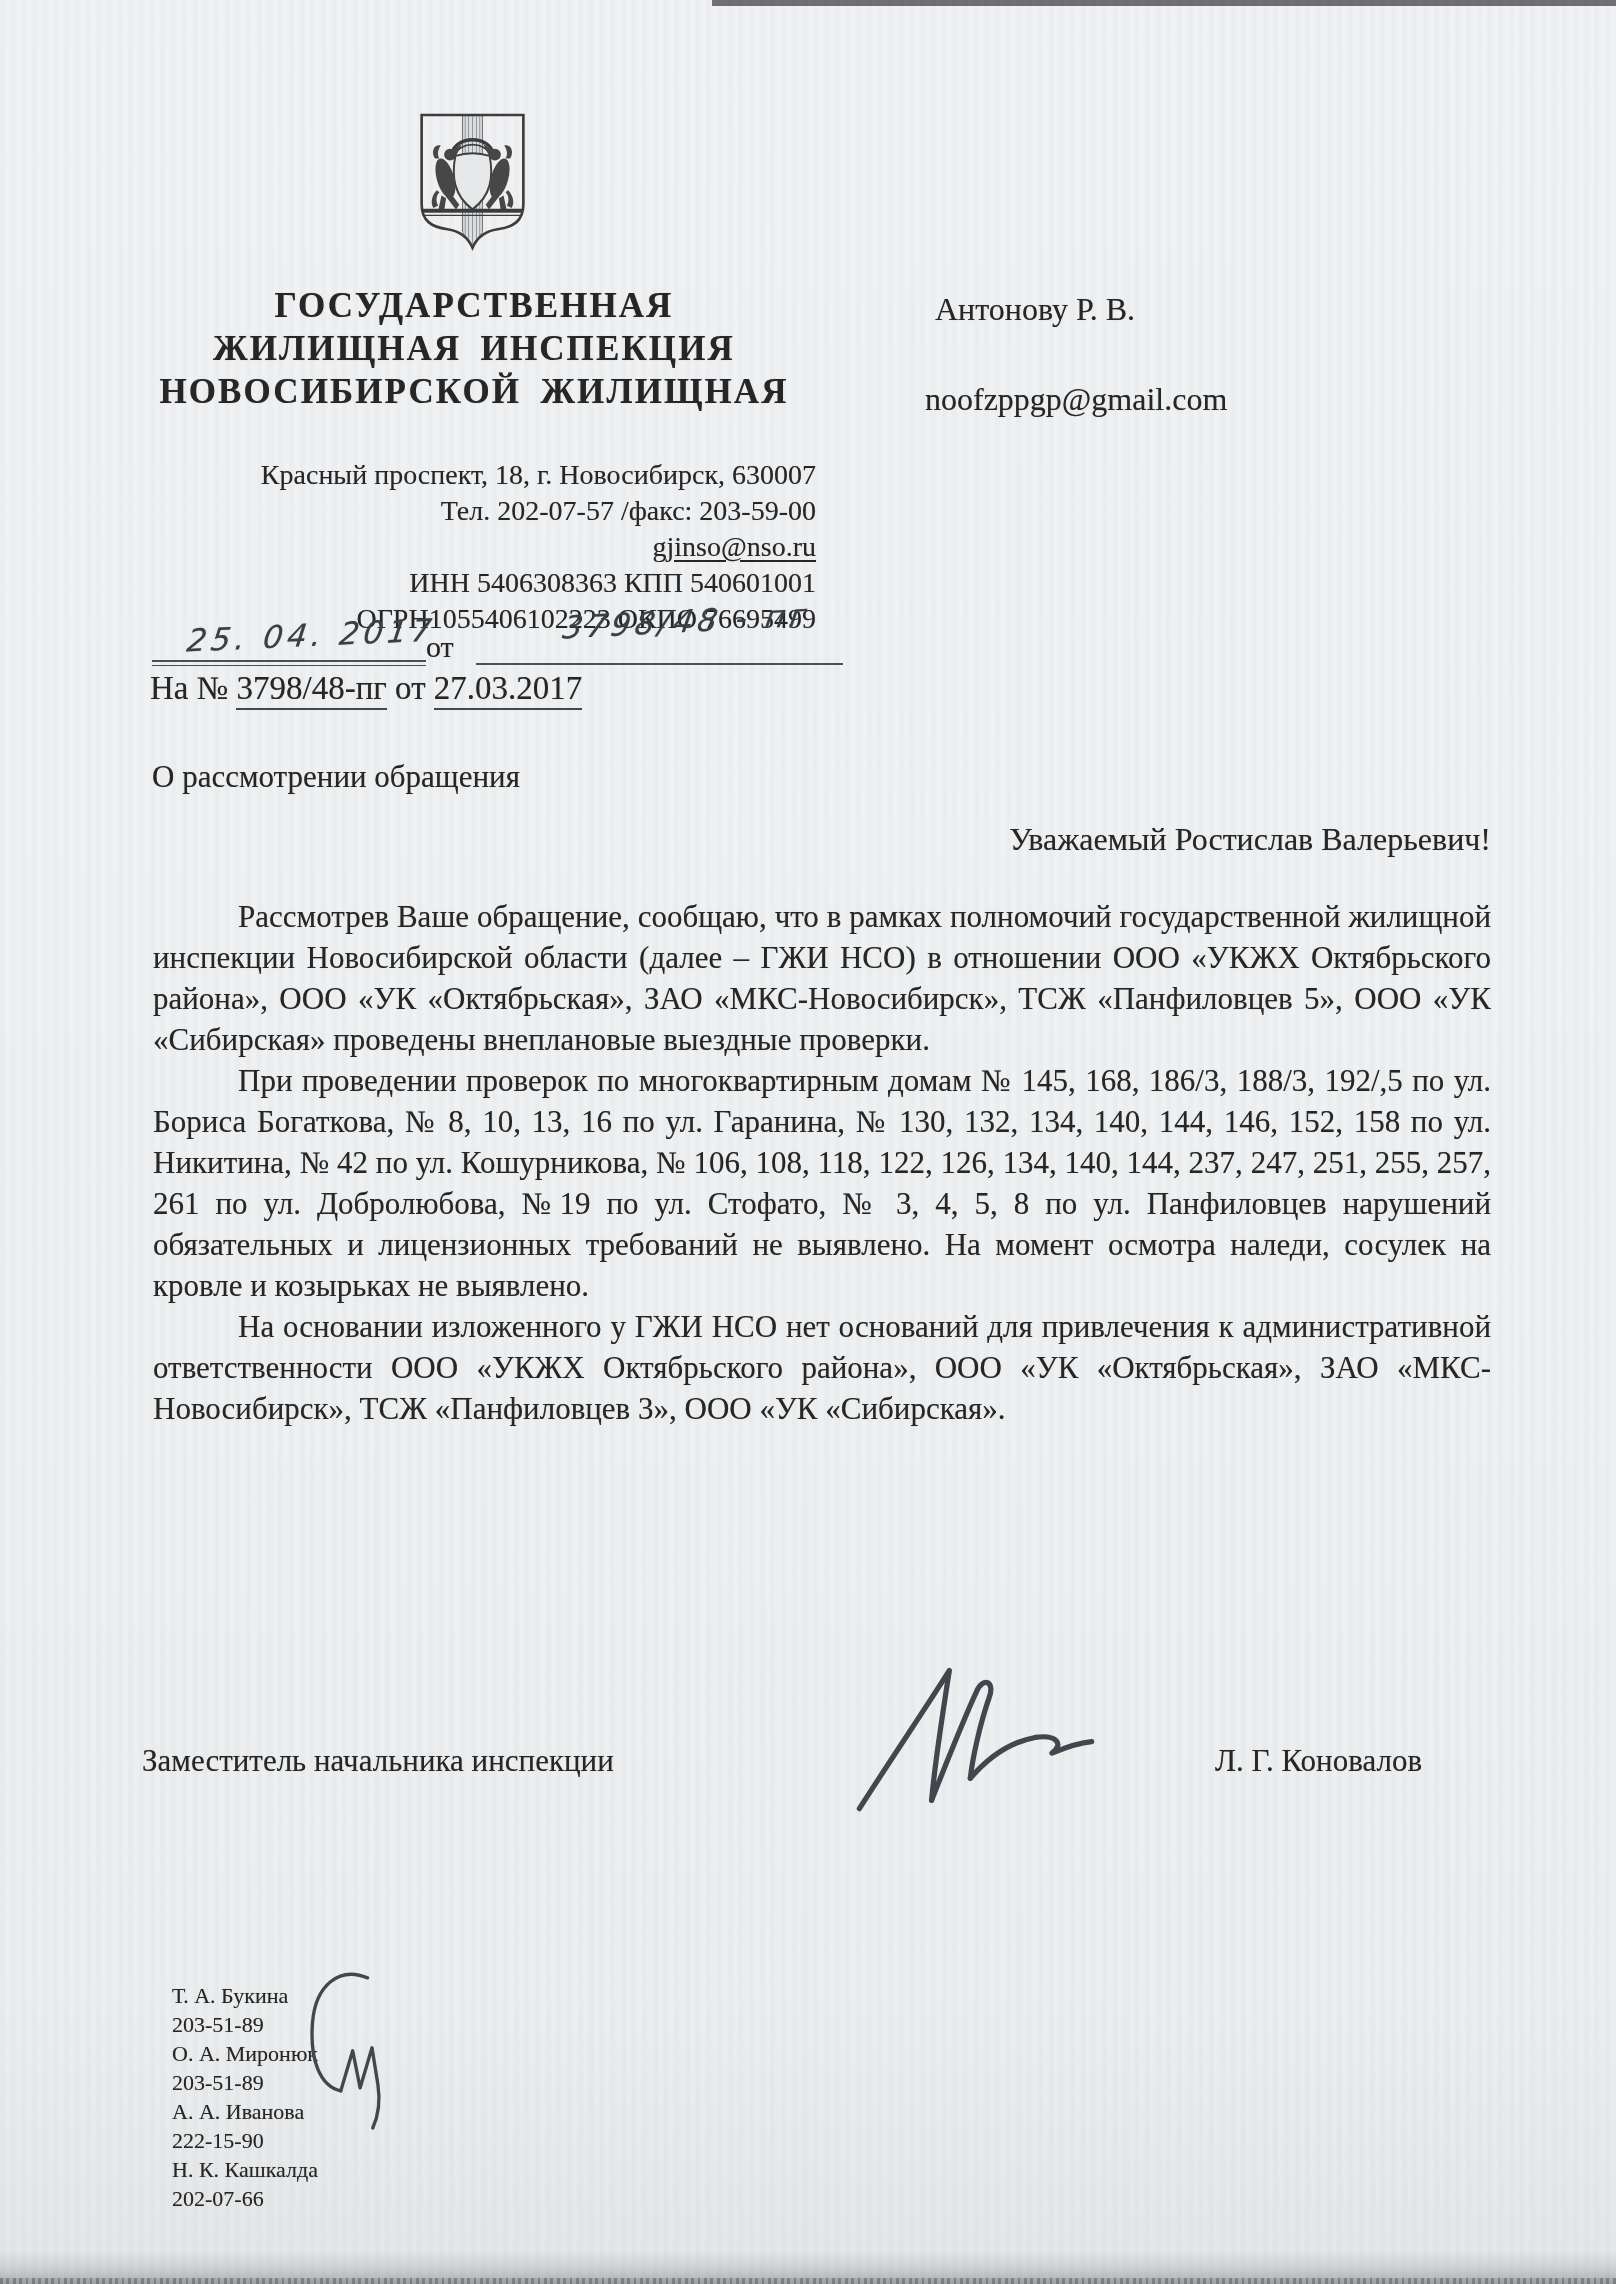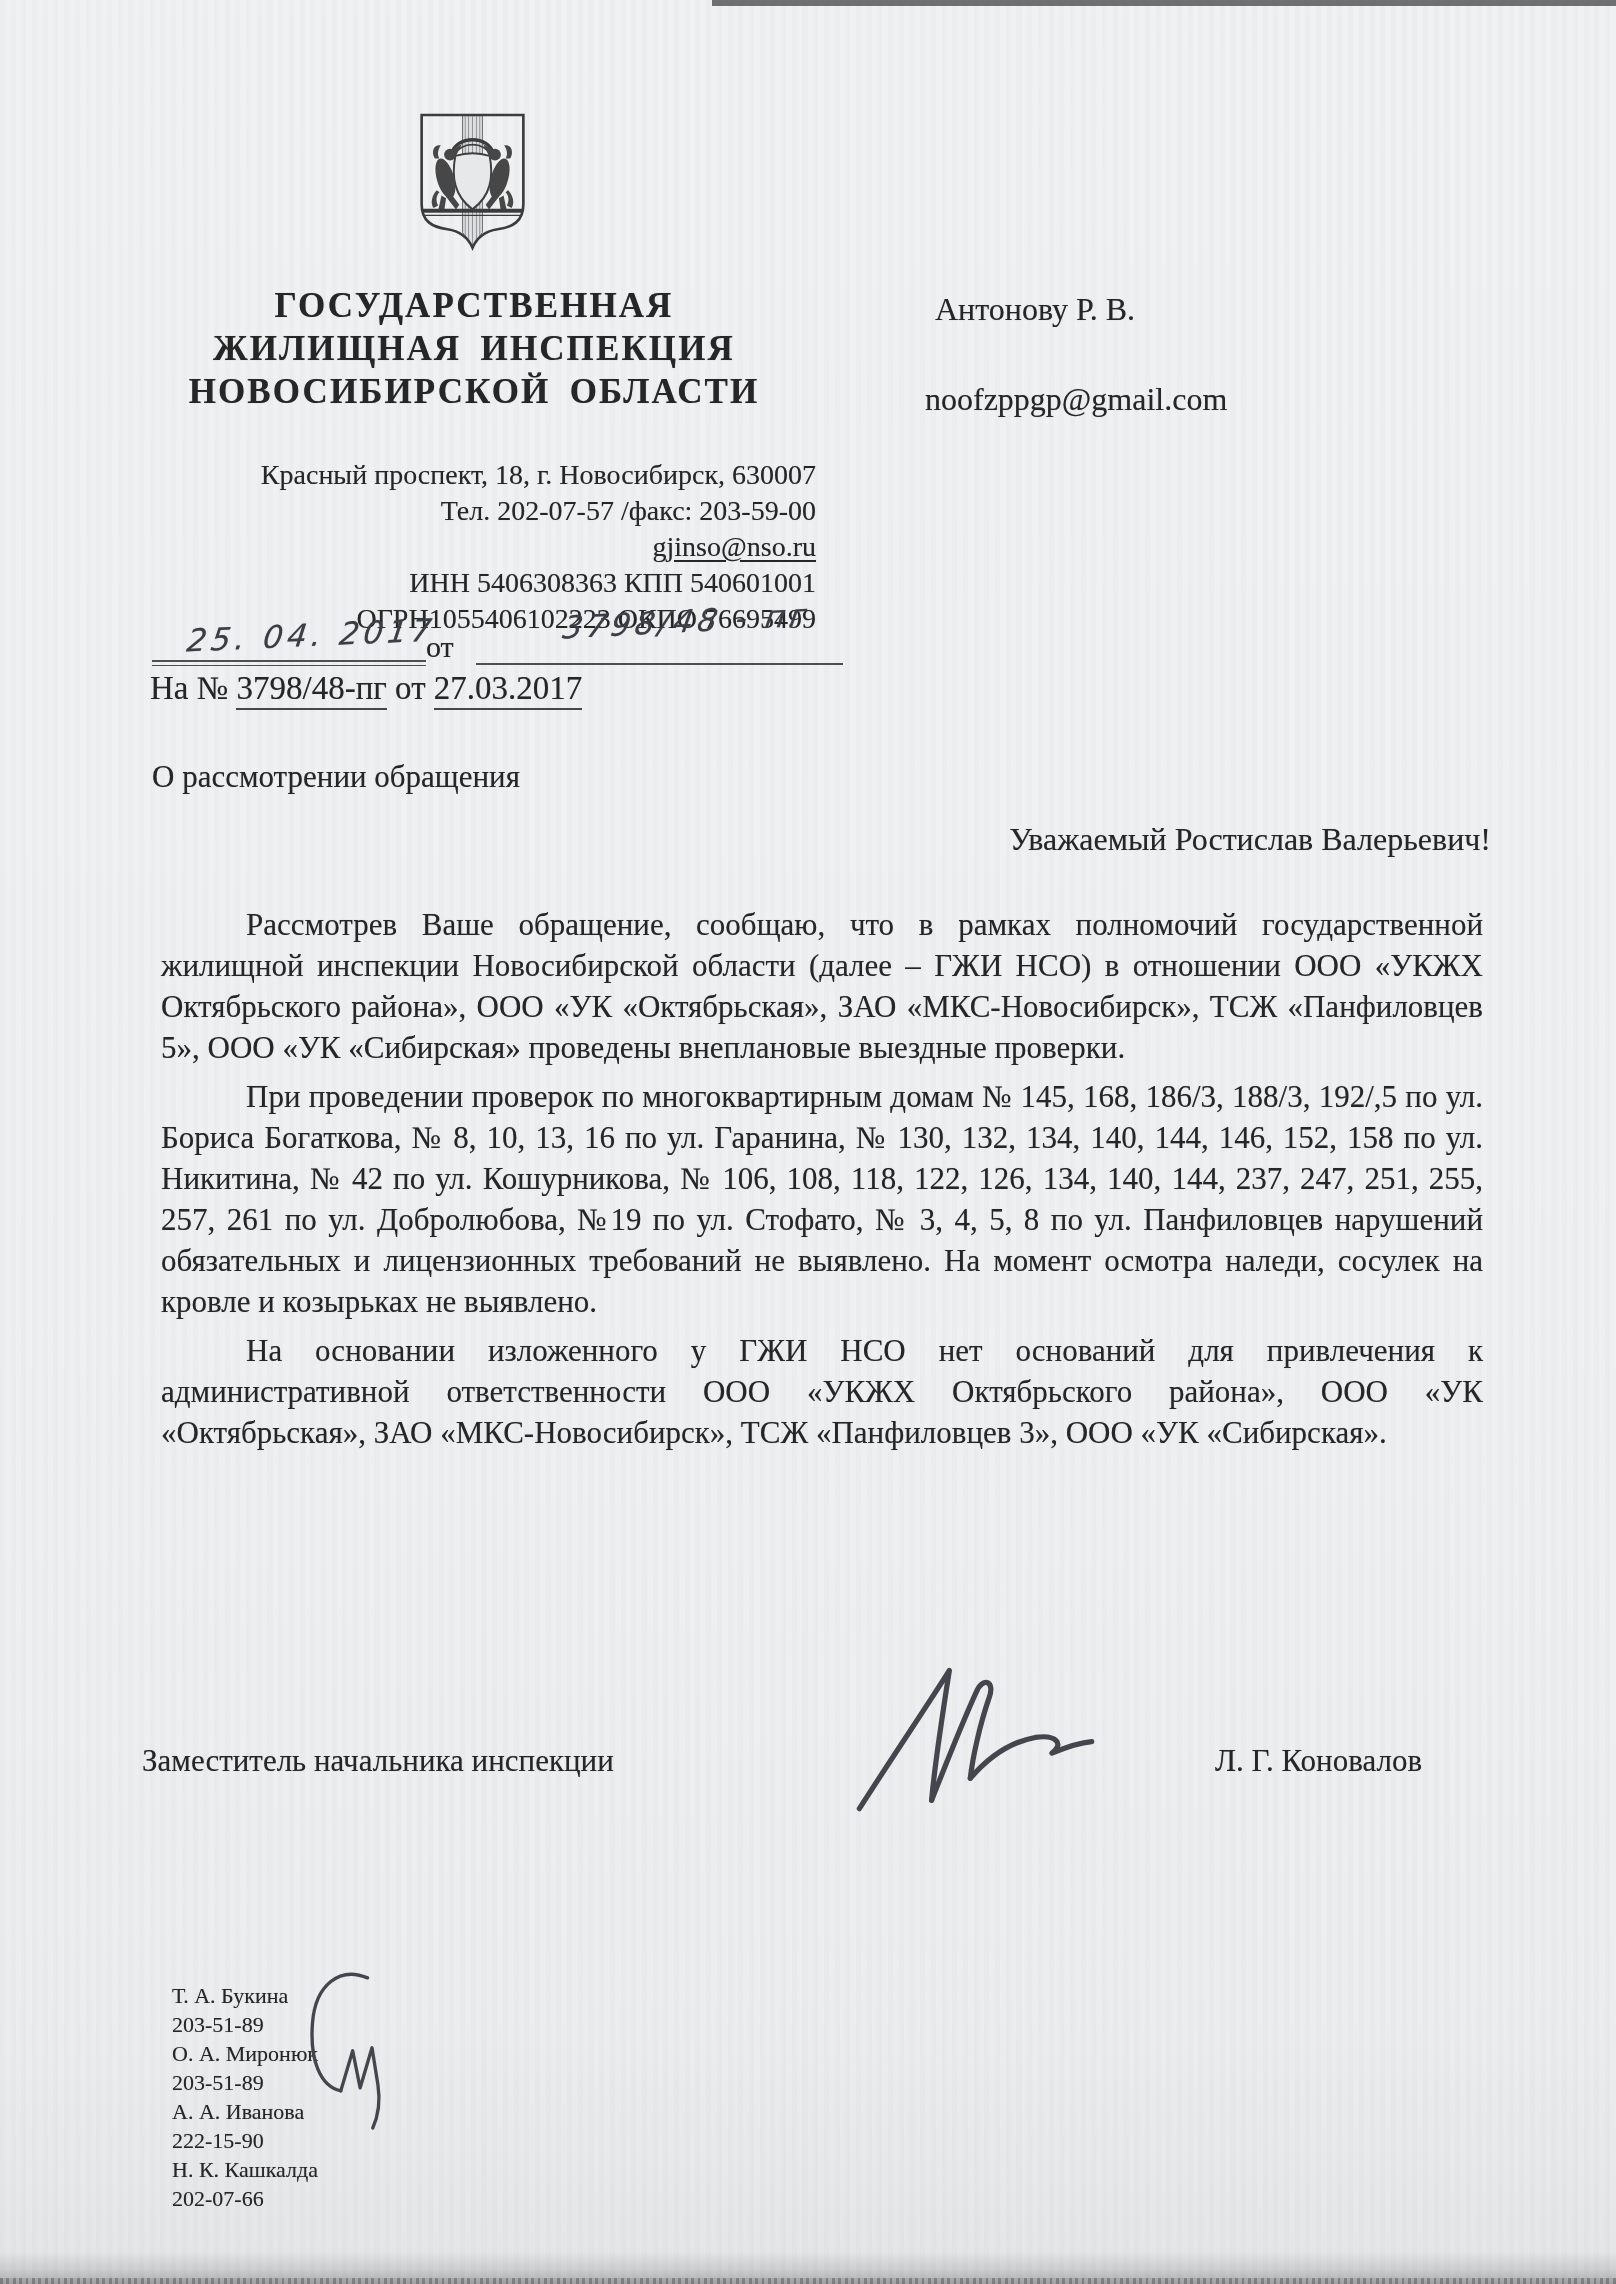--- a/index.html
+++ b/index.html
@@ -43,21 +43,21 @@
   .blank1b{left:152px;top:665px;width:274px;border-bottom-width:1.4px;}
   .blank2{left:476px;top:663px;width:367px;}
   .na-line{left:150px;top:670px;font-size:33px;text-align:center;}
   .na-line .u{border-bottom:2.1px solid #454749;padding-bottom:2.1px;}
   
   .subject{left:152px;top:759px;font-size:31px;}
   .salutation{position:absolute;left:153px;top:821px;width:1338px;text-align:right;
     font-size:32px;white-space:nowrap;text-shadow:0 0 0.7px rgba(45,45,45,.45);}
   .body-text{position:absolute;left:153px;top:896px;width:1338px;
     font-size:31px;line-height:41px;text-align:justify;text-shadow:0 0 0.7px rgba(45,45,45,.42);}
-  .body-text p{margin:8px;text-indent:85px;}
+  .body-text p{margin:0;text-indent:85px;}
   
   .sign-position{left:142px;top:1743px;font-size:31px;}
   .sign-name{left:1215px;top:1743px;font-size:31px;}
   .signature-svg{position:absolute;left:830px;top:1660px;width:356px;height:157px;}
   
   .contacts{position:absolute;left:136px;top:1981px;font-size:22px;line-height:29px;
     text-shadow:0 0 0.7px rgba(45,45,45,.4);margin-left:36px;}
   .paraph-svg{position:absolute;left:291px;top:1963px;width:107px;height:171px;}
   .ink-line{stroke:#43474d;fill:none;stroke-linecap:round;stroke-linejoin:round;}
 </style>
@@ -106,21 +106,21 @@
       <path d="M36,120 C28,128 26,140 31,147 L38,143 C34,136 35,128 40,123 Z"></path>
     </g>
 
     <rect x="14" y="148" width="152" height="6" fill="#3c3c3c"></rect>
     <line x1="15" y1="158" x2="165" y2="158" stroke="#3c3c3c" stroke-width="1.6"></line>
   </svg>
 
   <div class="org-title">
     <div>ГОСУДАРСТВЕННАЯ</div>
     <div>ЖИЛИЩНАЯ  ИНСПЕКЦИЯ</div>
-    <div>НОВОСИБИРСКОЙ  ОБЛАСТИ</div>
+    <div>НОВОСИБИРСКОЙ  ЖИЛИЩНАЯ</div>
   </div>
 
   <div class="txt recipient-name">Антонову Р. В.</div>
   <div class="txt recipient-email">noofzppgp@gmail.com</div>
 
   <div class="addr">
     <div>Красный проспект, 18, г. Новосибирск, 630007</div>
     <div>Тел. 202-07-57 /факс: 203-59-00</div>
     <div class="email">gjinso@nso.ru</div>
     <div>ИНН 5406308363  КПП 540601001</div>

